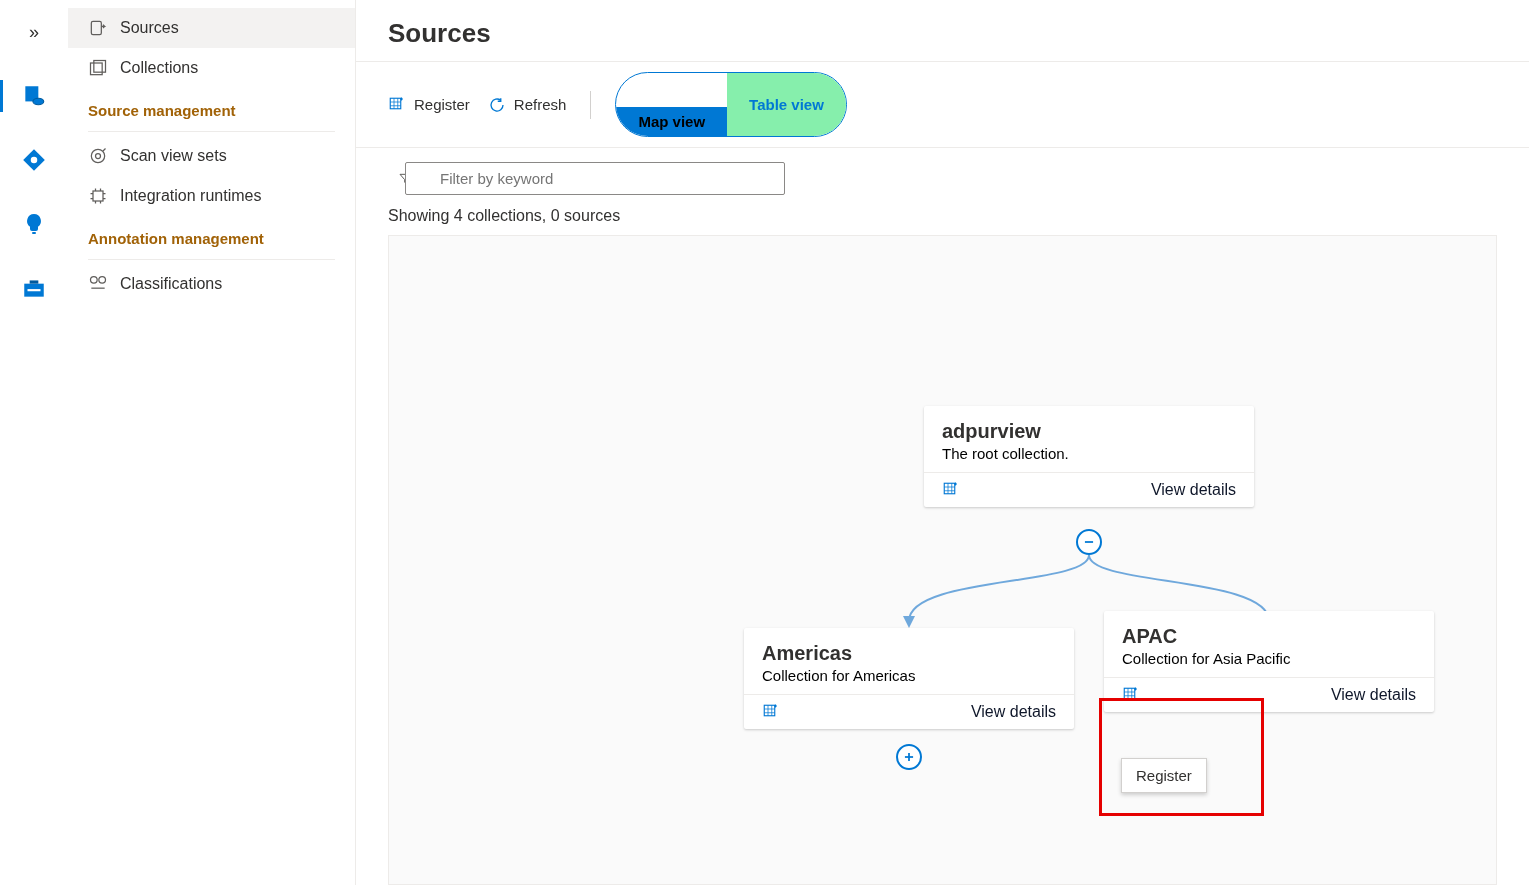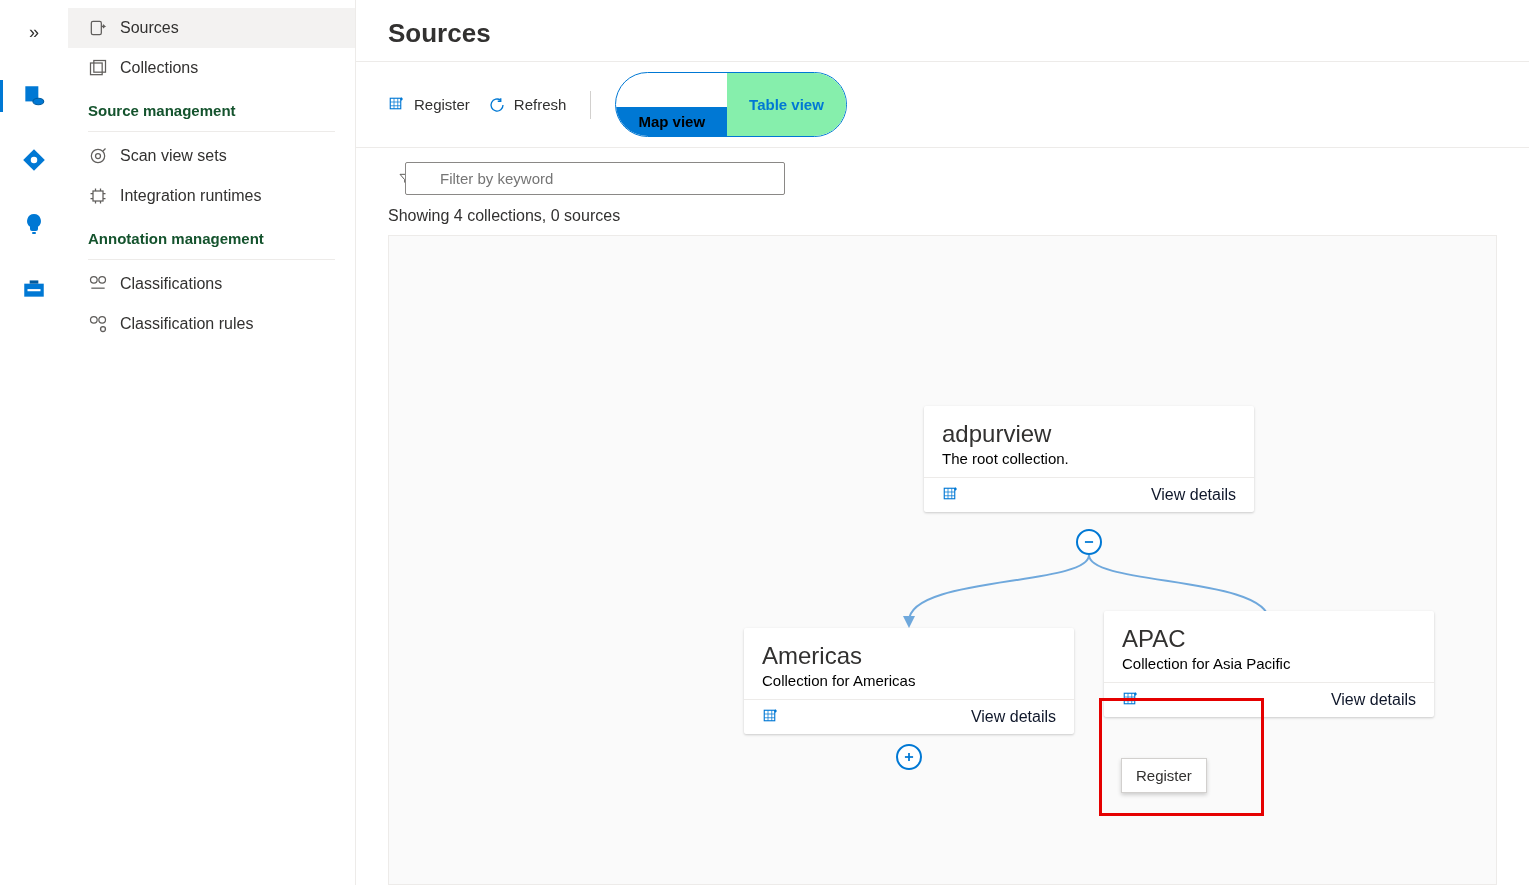--- a/index.html
+++ b/index.html
@@ -10,21 +10,21 @@
 .rail { width: 68px; background: #fff; display: flex; flex-direction: column; align-items: center; padding-top: 10px; gap: 20px; }
 .rail-item { width: 44px; height: 44px; display: flex; align-items: center; justify-content: center; cursor: pointer; border-radius: 2px; }
 .rail-item.active { position: relative; }
 .rail-item.active::before { content: ""; position: absolute; left: -12px; top: 6px; bottom: 6px; width: 3px; background: #0078d4; }
 .rail .expand { font-size: 18px; line-height: 1; }
 
 
 .sidebar { width: 288px; background: #fff; border-right: 1px solid #edebe9; padding-top: 8px; }
 .side-item { display: flex; align-items: center; gap: 12px; padding: 10px 20px; cursor: pointer; font-size: 16px; color: #323130; }
 .side-item.active { background: #f3f2f1; }
-.side-heading { font-weight: 600; font-size: 15px; padding: 14px 20px 8px; color: #14532d; }
+.side-heading { font-weight: 600; font-size: 15px; padding: 14px 20px 8px; color: #a16207; }
 .side-divider { border: none; border-top: 1px solid #edebe9; margin: 4px 20px; }
 
 
 .main { flex: 1; display: flex; flex-direction: column; background: #fff; overflow: hidden; }
 .page-title { font-size: 26px; font-weight: 600; padding: 18px 32px 12px; }
 .toolbar { display: flex; align-items: center; gap: 18px; padding: 10px 32px; border-top: 1px solid #edebe9; border-bottom: 1px solid #edebe9; }
 .tb-btn { display: inline-flex; align-items: center; gap: 8px; color: #323130; cursor: pointer; font-size: 15px; }
 .tb-btn svg { color: #0078d4; }
 .tb-sep { width: 1px; height: 28px; background: #d2d0ce; margin: 0 6px; }
 .view-toggle { display: inline-flex; border: 1px solid #0078d4; border-radius: 999px; overflow: hidden; }
@@ -35,21 +35,21 @@
 .filter-input { width: 380px; border: 1px solid #8a8886; border-radius: 2px; padding: 7px 10px 7px 34px; font-size: 15px; position: relative; }
 .filter-wrap { position: relative; width: 380px; padding-left: 17px; }
 .filter-wrap svg { position: absolute; left: 10px; top: 50%; transform: translateY(-50%); color: #605e5c; }
 .showing { padding: 6px 32px 10px; font-size: 16px; color: #323130; }
 
 .canvas { flex: 1; margin: 0 32px 0 32px; border: 1px solid #edebe9; background: #fafafa; position: relative; overflow: hidden; }
 
 
 .node { position: absolute; width: 330px; background: #fff; border-radius: 2px; box-shadow: 0 1px 3px rgba(0,0,0,0.12), 0 1px 2px rgba(0,0,0,0.08); }
 .node-body { padding: 14px 18px 10px; }
-.node-title { font-size: 24px; font-weight: 400; color: #323130; }
+.node-title { font-size: 20px; font-weight: 700; color: #323130; }
 .node-desc { font-size: 15px; color: #000000; margin-top: 2px; }
 .node-foot { border-top: 1px solid #edebe9; padding: 8px 18px; display: flex; align-items: center; justify-content: space-between; }
 .node-foot .reg-icon { color: #0078d4; cursor: pointer; display: inline-flex; }
 .node-foot a { color: #0f172a; font-size: 16px; text-decoration: none; cursor: pointer; }
 
 .collapse-btn { position: absolute; width: 26px; height: 26px; border-radius: 50%; border: 2px solid #0078d4; background: #fff; color: #0078d4; display: flex; align-items: center; justify-content: center; cursor: pointer; }
 .add-btn { position: absolute; width: 26px; height: 26px; border-radius: 50%; border: 2px solid #0078d4; background: #fff; color: #0078d4; display: flex; align-items: center; justify-content: center; cursor: pointer; }
 
 .tooltip { position: absolute; background: #fff; border: 1px solid #d2d0ce; box-shadow: 0 2px 4px rgba(0,0,0,0.18); padding: 8px 14px; font-size: 15px; }
 
@@ -129,29 +129,20 @@
     </div>
     <div class="side-heading">Annotation management</div>
     <hr class="side-divider">
     <div class="side-item">
       <svg width="20" height="20" viewBox="0 0 24 24">
           <circle cx="7" cy="7" r="4" fill="none" stroke="#605e5c" stroke-width="1.5"></circle>
           <circle cx="17" cy="7" r="4" fill="none" stroke="#605e5c" stroke-width="1.5"></circle>
           <path d="M4 17h16" stroke="#605e5c" stroke-width="1.5"></path>
         </svg>
       <span>Classifications</span>
-    </div>
-    <div class="side-item">
-      <svg width="20" height="20" viewBox="0 0 24 24">
-          <circle cx="7" cy="7" r="4" fill="none" stroke="#605e5c" stroke-width="1.5"></circle>
-          <circle cx="17" cy="7" r="4" fill="none" stroke="#605e5c" stroke-width="1.5"></circle>
-          <circle cx="18" cy="18" r="3" fill="none" stroke="#605e5c" stroke-width="1.5"></circle>
-          <path d="M18 16v-1m0 6v-1m2-2h1m-6 0h1" stroke="#605e5c"></path>
-        </svg>
-      <span>Classification rules</span>
     </div>
   </div>
 
   <div class="main">
     <div class="page-title">Sources</div>
     <div class="toolbar">
       <div class="tb-btn">
         <svg width="18" height="18" viewBox="0 0 24 24">
             <rect x="3" y="3" width="14" height="14" fill="none" stroke="currentColor" stroke-width="1.5"></rect>
             <path d="M3 8h14M3 13h14M8 3v14M13 3v14" stroke="currentColor" stroke-width="1"></path>

